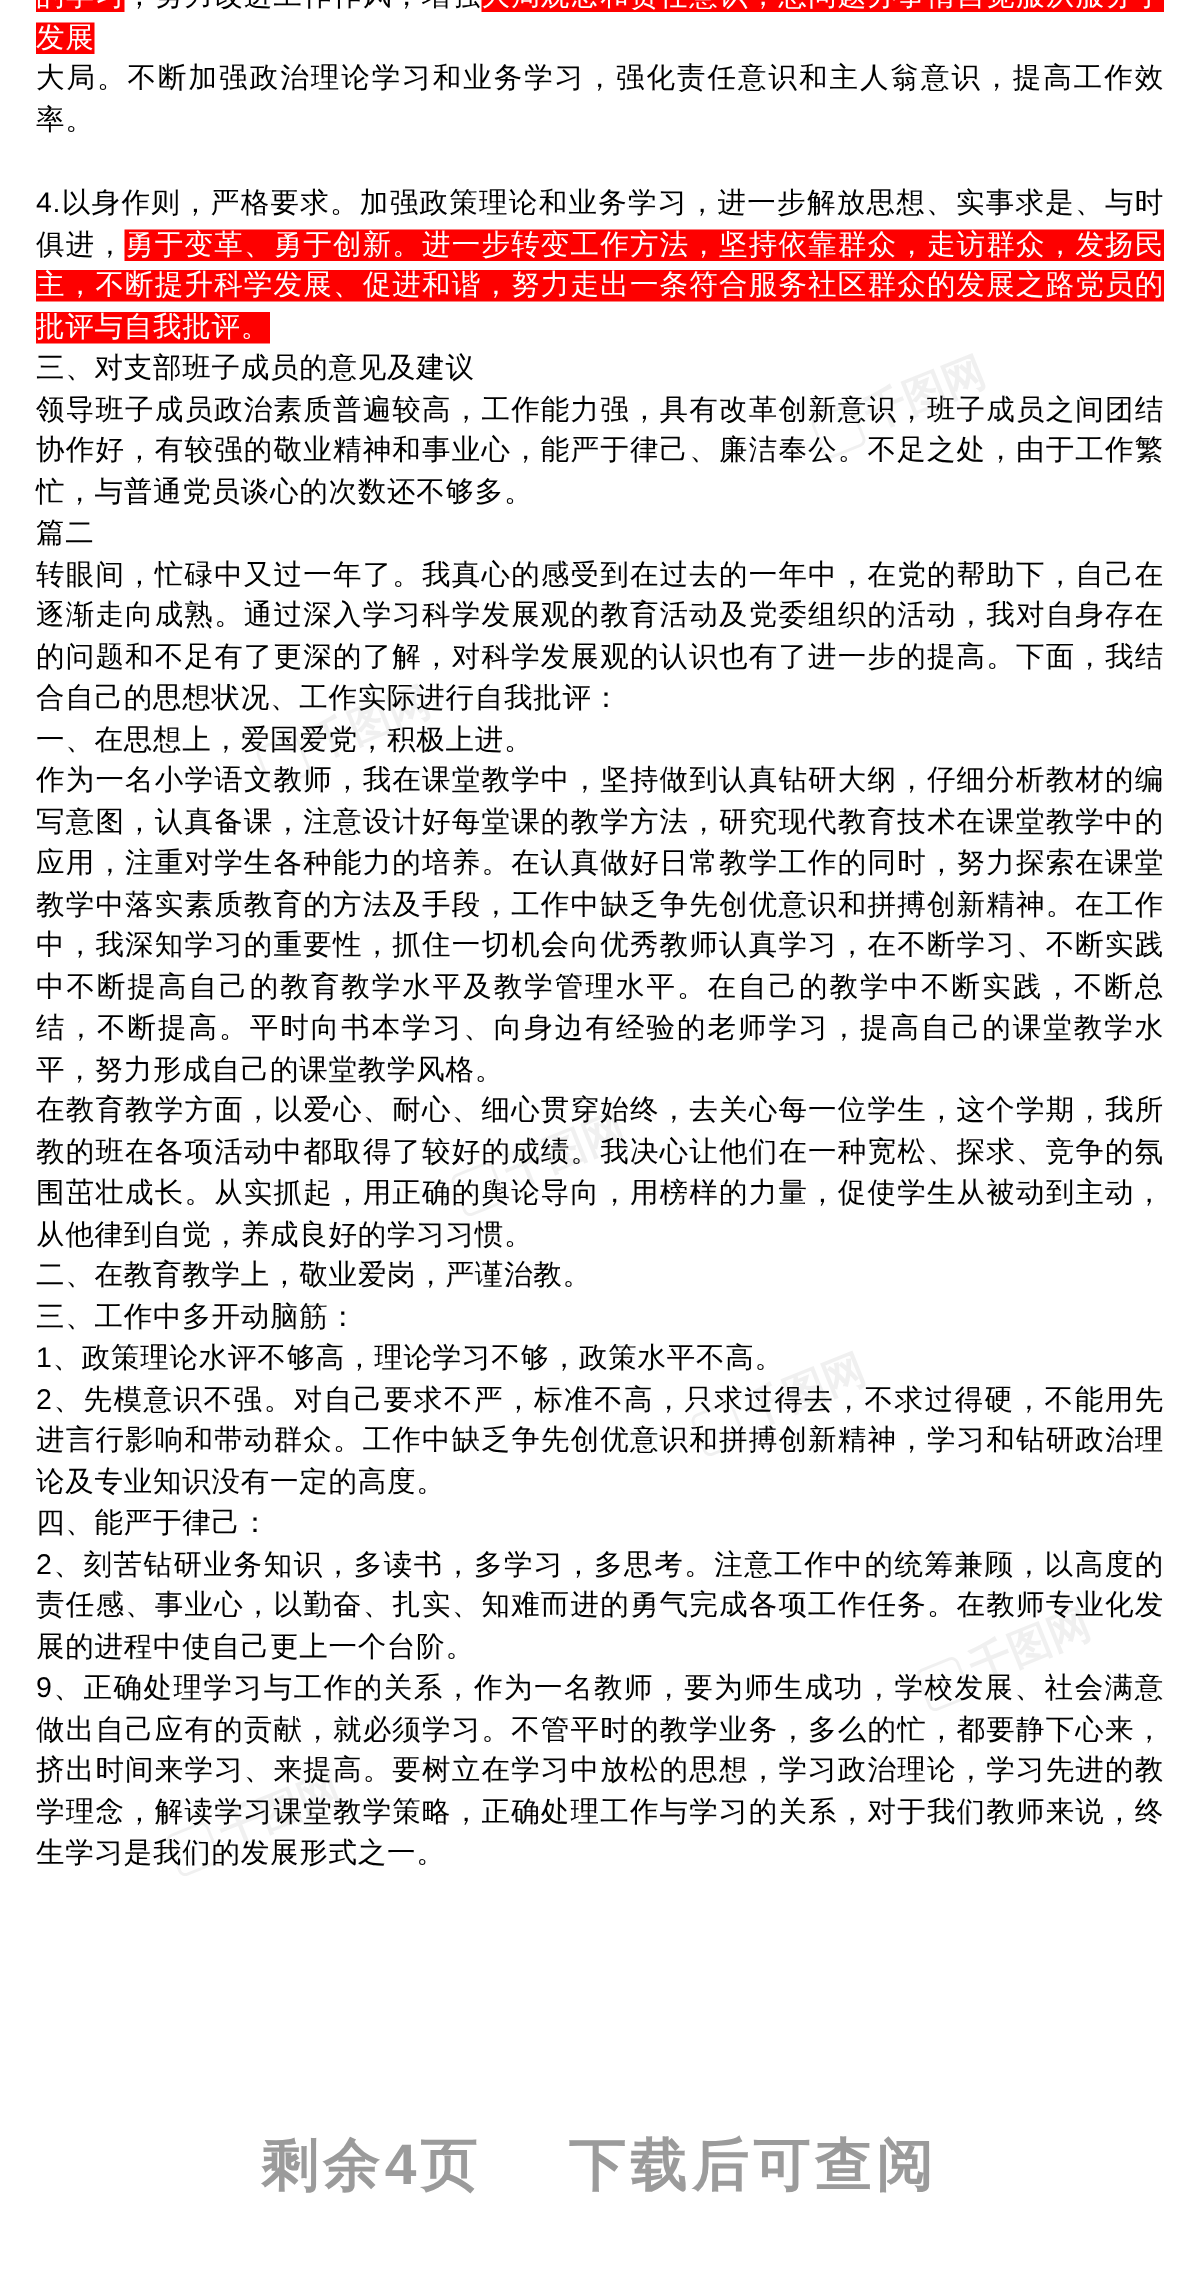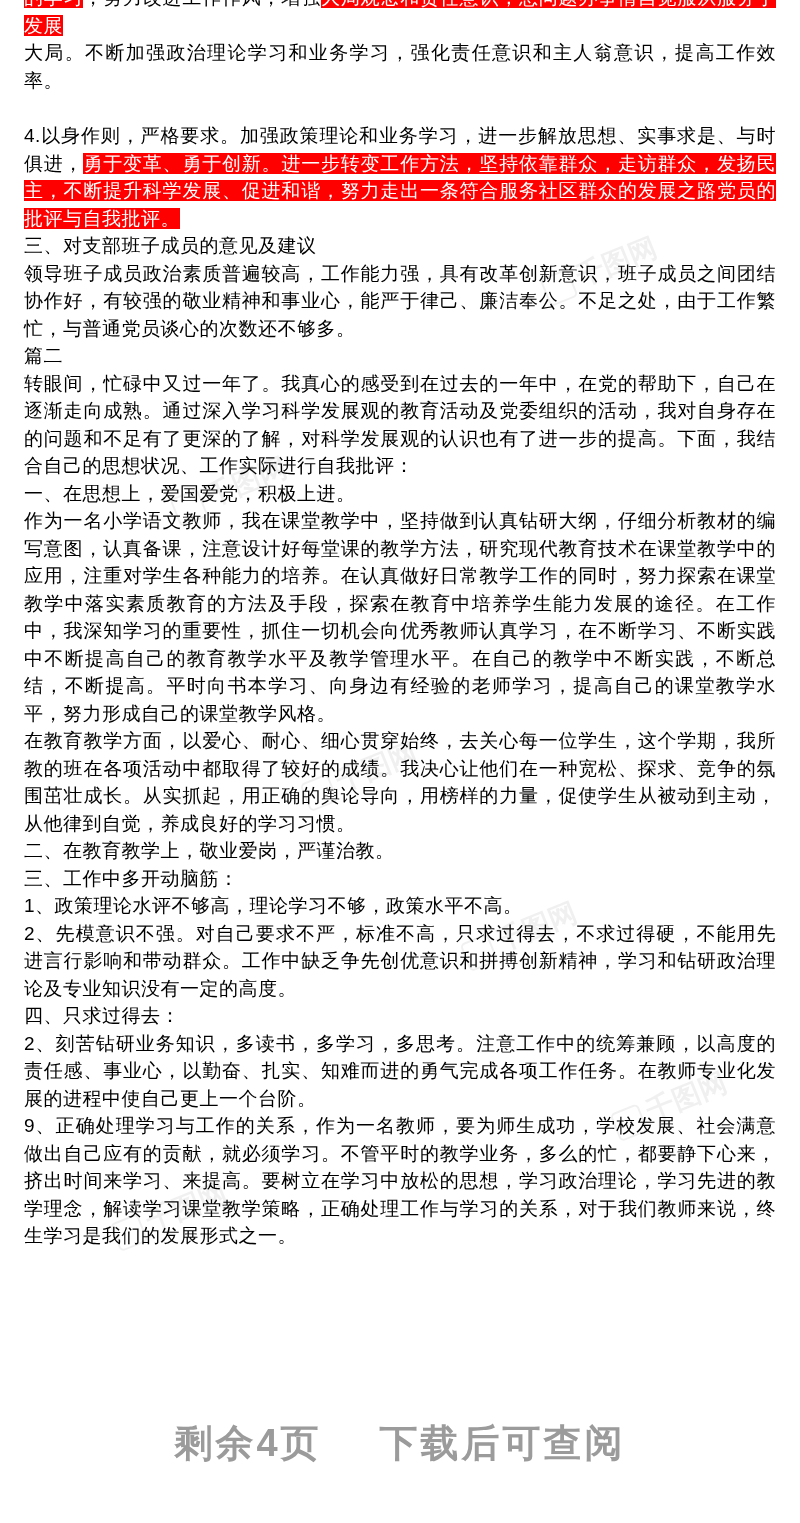--- a/index.html
+++ b/index.html
@@ -89,26 +89,26 @@
 
 <div class="doc" id="doc">
     <p><span class="hl">的学习</span><span>，努力改进工作作风，增强</span><span class="hl">大局观念和责任意识，想问题办事情自觉服从服务于发展</span></p>
     <p><span>大局。不断加强政治理论学习和业务学习，强化责任意识和主人翁意识，提高工作效率。</span></p>
     <p style="margin-top: 28px;"><span>4.以身作则，严格要求。加强政策理论和业务学习，进一步解放思想、实事求是、与时俱进，</span><span class="hl">勇于变革、勇于创新。进一步转变工作方法，坚持依靠群众，走访群众，发扬民主，不断提升科学发展、促进和谐，努力走出一条符合服务社区群众的发展之路党员的批评与自我批评。</span></p>
     <p><span>三、对支部班子成员的意见及建议</span></p>
     <p><span>领导班子成员政治素质普遍较高，工作能力强，具有改革创新意识，班子成员之间团结协作好，有较强的敬业精神和事业心，能严于律己、廉洁奉公。不足之处，由于工作繁忙，与普通党员谈心的次数还不够多。</span></p>
     <p><span>篇二</span></p>
     <p><span>转眼间，忙碌中又过一年了。我真心的感受到在过去的一年中，在党的帮助下，自己在逐渐走向成熟。通过深入学习科学发展观的教育活动及党委组织的活动，我对自身存在的问题和不足有了更深的了解，对科学发展观的认识也有了进一步的提高。下面，我结合自己的思想状况、工作实际进行自我批评：</span></p>
     <p><span>一、在思想上，爱国爱党，积极上进。</span></p>
-    <p><span>作为一名小学语文教师，我在课堂教学中，坚持做到认真钻研大纲，仔细分析教材的编写意图，认真备课，注意设计好每堂课的教学方法，研究现代教育技术在课堂教学中的应用，注重对学生各种能力的培养。在认真做好日常教学工作的同时，努力探索在课堂教学中落实素质教育的方法及手段，探索在教育中培养学生能力发展的途径。在工作中，我深知学习的重要性，抓住一切机会向优秀教师认真学习，在不断学习、不断实践中不断提高自己的教育教学水平及教学管理水平。在自己的教学中不断实践，不断总结，不断提高。平时向书本学习、向身边有经验的老师学习，提高自己的课堂教学水平，努力形成自己的课堂教学风格。</span></p>
+    <p><span>作为一名小学语文教师，我在课堂教学中，坚持做到认真钻研大纲，仔细分析教材的编写意图，认真备课，注意设计好每堂课的教学方法，研究现代教育技术在课堂教学中的应用，注重对学生各种能力的培养。在认真做好日常教学工作的同时，努力探索在课堂教学中落实素质教育的方法及手段，工作中缺乏争先创优意识和拼搏创新精神。在工作中，我深知学习的重要性，抓住一切机会向优秀教师认真学习，在不断学习、不断实践中不断提高自己的教育教学水平及教学管理水平。在自己的教学中不断实践，不断总结，不断提高。平时向书本学习、向身边有经验的老师学习，提高自己的课堂教学水平，努力形成自己的课堂教学风格。</span></p>
     <p><span>在教育教学方面，以爱心、耐心、细心贯穿始终，去关心每一位学生，这个学期，我所教的班在各项活动中都取得了较好的成绩。我决心让他们在一种宽松、探求、竞争的氛围茁壮成长。从实抓起，用正确的舆论导向，用榜样的力量，促使学生从被动到主动，从他律到自觉，养成良好的学习习惯。</span></p>
     <p><span>二、在教育教学上，敬业爱岗，严谨治教。</span></p>
     <p><span>三、工作中多开动脑筋：</span></p>
     <p><span>1、政策理论水评不够高，理论学习不够，政策水平不高。</span></p>
     <p><span>2、先模意识不强。对自己要求不严，标准不高，只求过得去，不求过得硬，不能用先进言行影响和带动群众。工作中缺乏争先创优意识和拼搏创新精神，学习和钻研政治理论及专业知识没有一定的高度。</span></p>
-    <p><span>四、只求过得去：</span></p>
+    <p><span>四、能严于律己：</span></p>
     <p><span>2、刻苦钻研业务知识，多读书，多学习，多思考。注意工作中的统筹兼顾，以高度的责任感、事业心，以勤奋、扎实、知难而进的勇气完成各项工作任务。在教师专业化发展的进程中使自己更上一个台阶。</span></p>
     <p><span>9、正确处理学习与工作的关系，作为一名教师，要为师生成功，学校发展、社会满意做出自己应有的贡献，就必须学习。不管平时的教学业务，多么的忙，都要静下心来，挤出时间来学习、来提高。要树立在学习中放松的思想，学习政治理论，学习先进的教学理念，解读学习课堂教学策略，正确处理工作与学习的关系，对于我们教师来说，终生学习是我们的发展形式之一。</span></p>
   </div>
 
 <div class="footer">
   <span>剩余4页</span><span class="hint">下载后可查阅</span>
 </div>
 
 </body></html>

